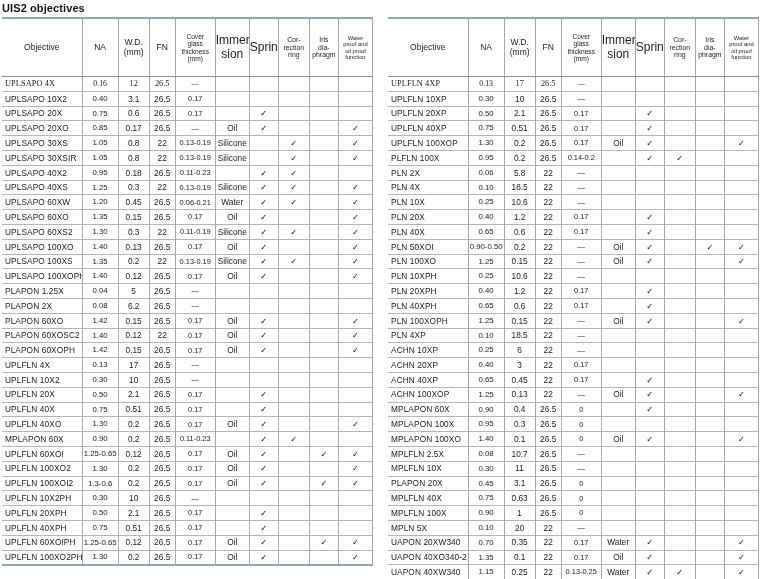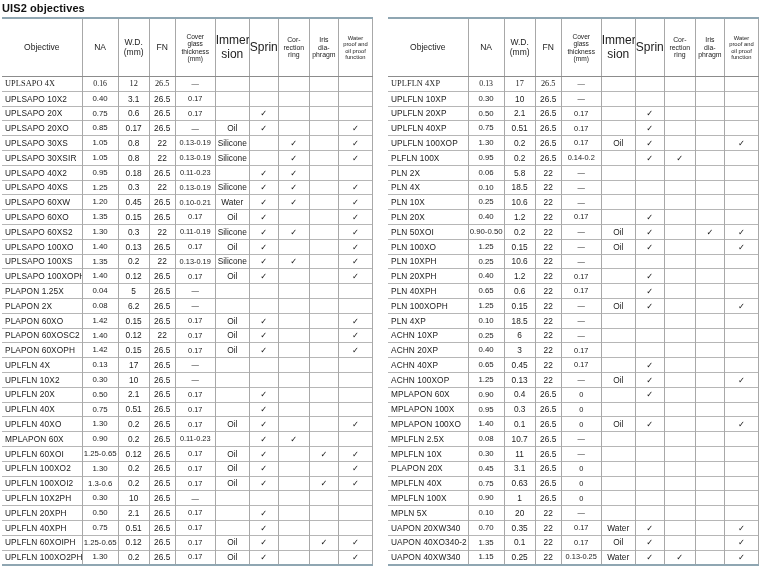--- a/index.html
+++ b/index.html
@@ -202,21 +202,21 @@
           <td class="c6">✓</td>
           <td class="c7">✓</td>
           <td class="c8"></td>
           <td class="c9">✓</td>
         </tr>
         <tr>
           <td class="c0">UPLSAPO 60XW</td>
           <td class="c1">1.20</td>
           <td class="c2">0.45</td>
           <td class="c3">26.5</td>
-          <td class="c4">0.10-0.21</td>
+          <td class="c4">0.06-0.21</td>
           <td class="c5">Water</td>
           <td class="c6">✓</td>
           <td class="c7">✓</td>
           <td class="c8"></td>
           <td class="c9">✓</td>
         </tr>
         <tr>
           <td class="c0">UPLSAPO 60XO</td>
           <td class="c1">1.35</td>
           <td class="c2">0.15</td>
@@ -648,20 +648,32 @@
           <td class="c2">1.2</td>
           <td class="c3">22</td>
           <td class="c4">0.17</td>
           <td class="c5"></td>
           <td class="c6">✓</td>
           <td class="c7"></td>
           <td class="c8"></td>
           <td class="c9"></td>
         </tr>
         <tr>
+          <td class="c0">PLN 40X</td>
+          <td class="c1">0.65</td>
+          <td class="c2">0.6</td>
+          <td class="c3">22</td>
+          <td class="c4">0.17</td>
+          <td class="c5"></td>
+          <td class="c6">✓</td>
+          <td class="c7"></td>
+          <td class="c8"></td>
+          <td class="c9"></td>
+        </tr>
+        <tr>
           <td class="c0">PLN 50XOI</td>
           <td class="c1">0.90-0.50</td>
           <td class="c2">0.2</td>
           <td class="c3">22</td>
           <td class="c4">—</td>
           <td class="c5">Oil</td>
           <td class="c6">✓</td>
           <td class="c7"></td>
           <td class="c8">✓</td>
           <td class="c9">✓</td>

